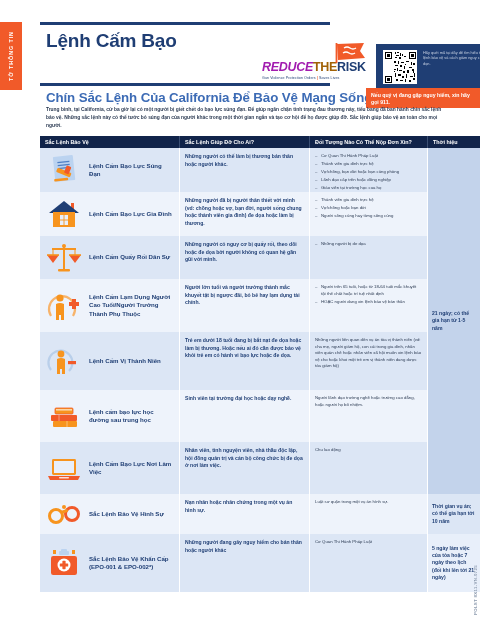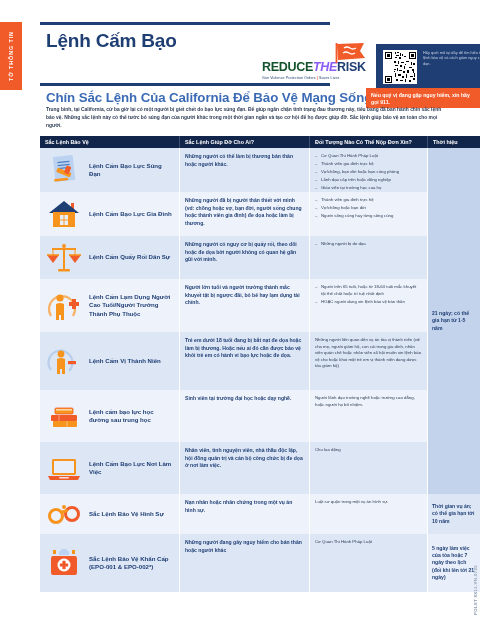--- a/index.html
+++ b/index.html
@@ -54,22 +54,22 @@
 
   
   .logo {
     position: absolute; left: 222px; top: 38px;
     width: 112px;
   }
   .logo-word {
     font-size: 12.5px; font-weight: bold; letter-spacing: -0.3px;
     white-space: nowrap;
   }
-  .lw-d { color: #14532d; }
-  .lw-g { color: #8b5cf6; font-style: italic; }
+  .lw-d { color: #a21caf; font-style: italic; }
+  .lw-g { color: #a16207; }
   .lw-r { color: #1F3E74; }
   .logo-tag {
     margin-top: 2px;
     font-size: 3.6px; color: #1F3E74; letter-spacing: 0.1px;
     white-space: nowrap;
   }
   .logo-tag .bar { color: #F15A29; font-weight: bold; }
   .flag {
     position: absolute; left: 72px; top: -18px; width: 34px; height: 22px;
   }

